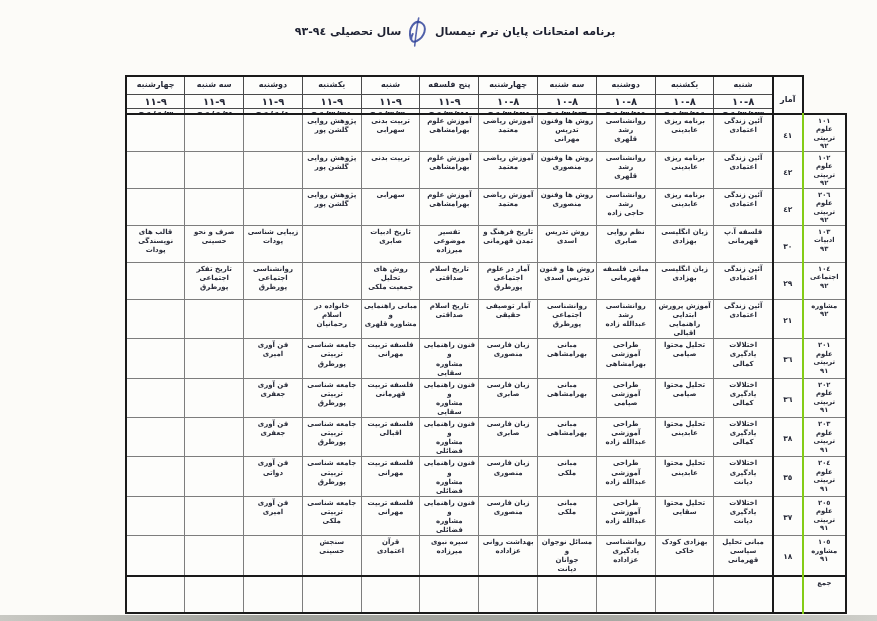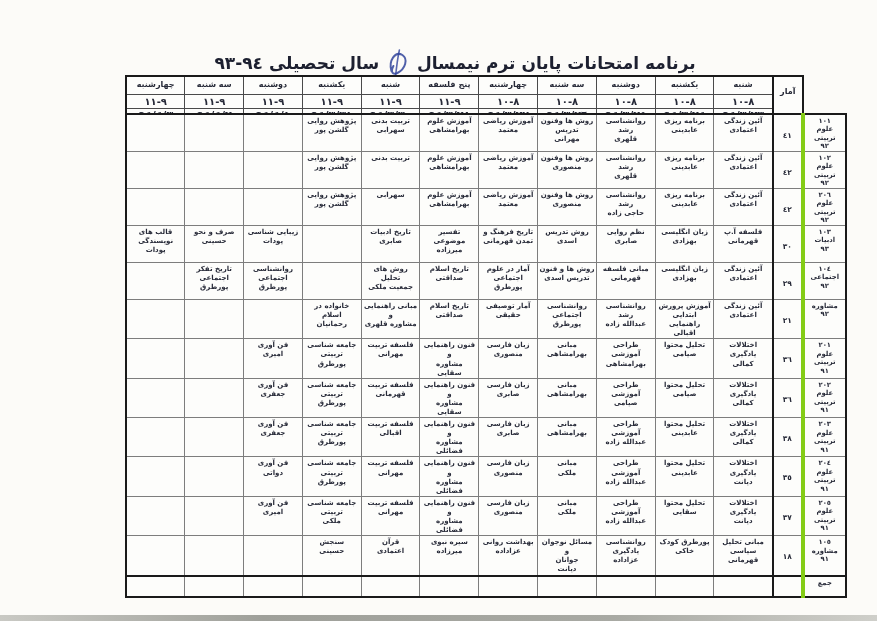--- a/index.html
+++ b/index.html
@@ -2,45 +2,45 @@
 <html lang="fa" dir="rtl"><head>
 <meta charset="utf-8">
 <style>
   html,body{margin:0;padding:0;background:#e8e8e4;}
   .sheet{
     position:relative;width:877px;height:621px;margin:0 auto;
     background:#fcfbf8;overflow:hidden;
     font-family:"DejaVu Sans",sans-serif;direction:rtl;color:#272a38;
   }
   .title{
-    position:absolute;top:52px;left:455px;transform:translateX(-50%);
-    white-space:nowrap;font-size:17px;font-weight:bold;color:#1d2030;
+    position:absolute;top:24px;left:455px;transform:translateX(-50%);
+    white-space:nowrap;font-size:11px;font-weight:bold;color:#1d2030;
   }
   .title .part{vertical-align:middle;}
   .stamp{display:inline-block;width:24px;height:30px;vertical-align:middle;margin:-12px 1px -14px 1px;}
   table{position:absolute;border-collapse:collapse;table-layout:fixed;background:#fdfdfb;}
   td{
     border:1px solid #7d7d7d;overflow:hidden;
     text-align:center;vertical-align:top;
     font-size:7px;font-weight:bold;line-height:1.3;
     padding:2px 1px 0 1px;white-space:pre-line;color:#272a38;
   }
   
   .hdr{left:125px;top:75px;width:677px;border:2px solid #1a1a1a;}
   .hdr td{border-color:#4a4a4a;vertical-align:middle;padding:0 1px;}
   .hdr .r-day td{height:17px;font-size:8px;}
   .hdr .r-time td{height:10px;font-size:10px;}
   .hdr .r-date td{height:11px;font-size:11px;}
-  .hdr .amar{font-size:7.5px;vertical-align:top;padding-top:10px;border-left:2px solid #1a1a1a;}
+  .hdr .amar{font-size:7.5px;vertical-align:top;padding-top:18px;border-left:2px solid #1a1a1a;}
   
   .bdy{left:125px;top:113px;width:720px;border:2px solid #1a1a1a;}
   .bdy tr{height:37px;}
-  .bdy .grp{font-size:6.8px;line-height:1.25;border-left:4px solid #84cc16;}
+  .bdy .grp{font-size:6.8px;line-height:1.25;border-left:2px solid #84cc16;}
   .bdy .amr{font-size:7.5px;padding-top:16px;border-left:2px solid #1a1a1a;}
-  .bdy tr.total{height:21px;margin-top:24px;}
+  .bdy tr.total{height:37px;margin-top:24px;}
   .bdy tr.total td{border-top:2px solid #1a1a1a;}
   .scan-edge{
     position:absolute;left:0;bottom:0;width:877px;height:6px;
     background:linear-gradient(90deg,#c9c9c4,#9fa09a 30%,#a8a9a3 70%,#cfcfca);
   }
 </style>
 </head>
 <body>
 
 <div class="sheet">
@@ -435,21 +435,21 @@
       <td></td>
     </tr>
     <tr>
       <td class="grp">١٠٥
 مشاوره
 ٩١</td>
       <td class="amr">١٨</td>
       <td>مبانی تحلیل
 سیاسی
 قهرمانی</td>
-      <td>پورطرق کودک
+      <td>بهزادی کودک
 خاکی</td>
       <td>روانشناسی
 یادگیری
 عزاداده</td>
       <td>مسائل نوجوان و
 جوانان
 دیانت</td>
       <td>بهداشت روانی
 عزاداده</td>
       <td>سیره نبوی

